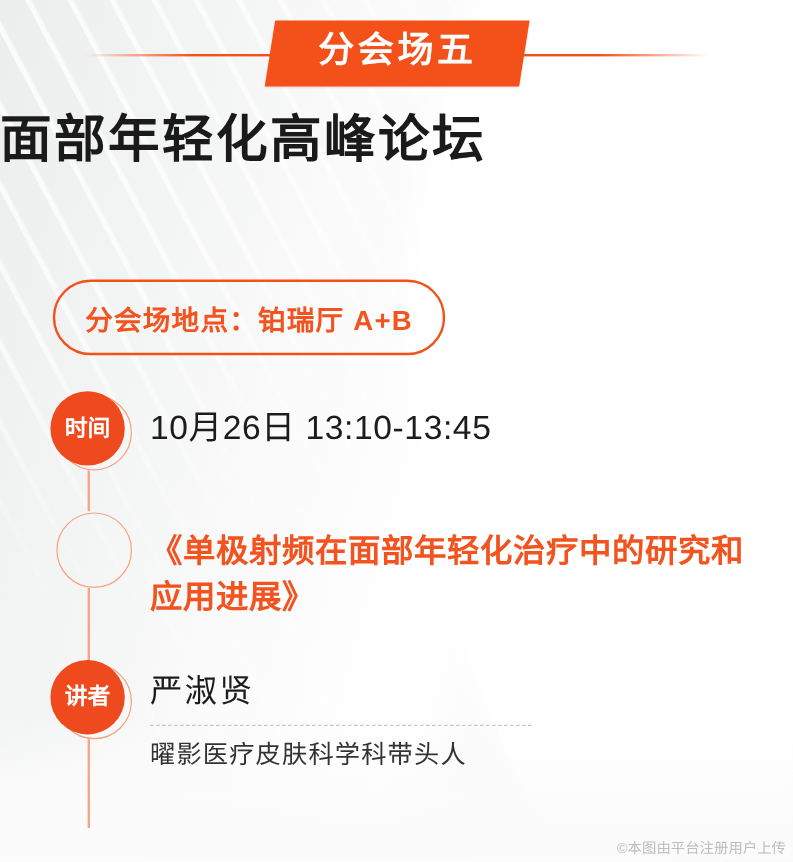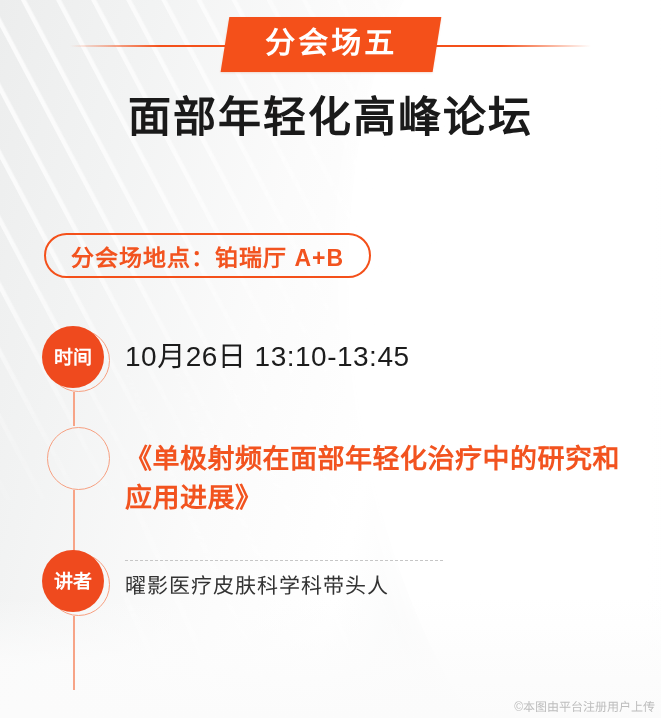--- a/index.html
+++ b/index.html
@@ -130,35 +130,35 @@
     line-height: 1.22;
     white-space: nowrap;
   }
 
   
   .main-title {
     position: absolute;
     left: 0;
     right: 0;
     top: 91px;
-    text-align: center;
+    text-align: left;
     color: #1a1a1a;
     font-size: 43px;
     font-weight: bold;
     letter-spacing: 2px;
     line-height: 1.25;
     white-space: nowrap;
   }
 
   
   .venue-pill {
     position: absolute;
     left: 44px;
     top: 233px;
-    height: 45px;
+    height: 63px;
     box-sizing: border-box;
     padding: 0 25px;
     display: flex;
     align-items: center;
     border: 2px solid #f4501a;
     border-radius: 999px;
     color: #f2531f;
     font-size: 23px;
     font-weight: bold;
     letter-spacing: 1px;
@@ -341,20 +341,21 @@
     </div>
 
     <div class="row row-speaker">
       <div class="badge-slot">
         <div class="badge-ring"></div>
         <div class="badge-disc">
           <span class="badge-label">讲者</span>
         </div>
       </div>
       <div class="row-body">
+        <div class="speaker-name">严淑贤</div>
         <div class="speaker-divider"></div>
         <div class="speaker-affil">曜影医疗皮肤科学科带头人</div>
       </div>
     </div>
 
   </div>
 
   <div class="watermark">
     <span>©本图由平台注册用户上传</span>
   </div>

